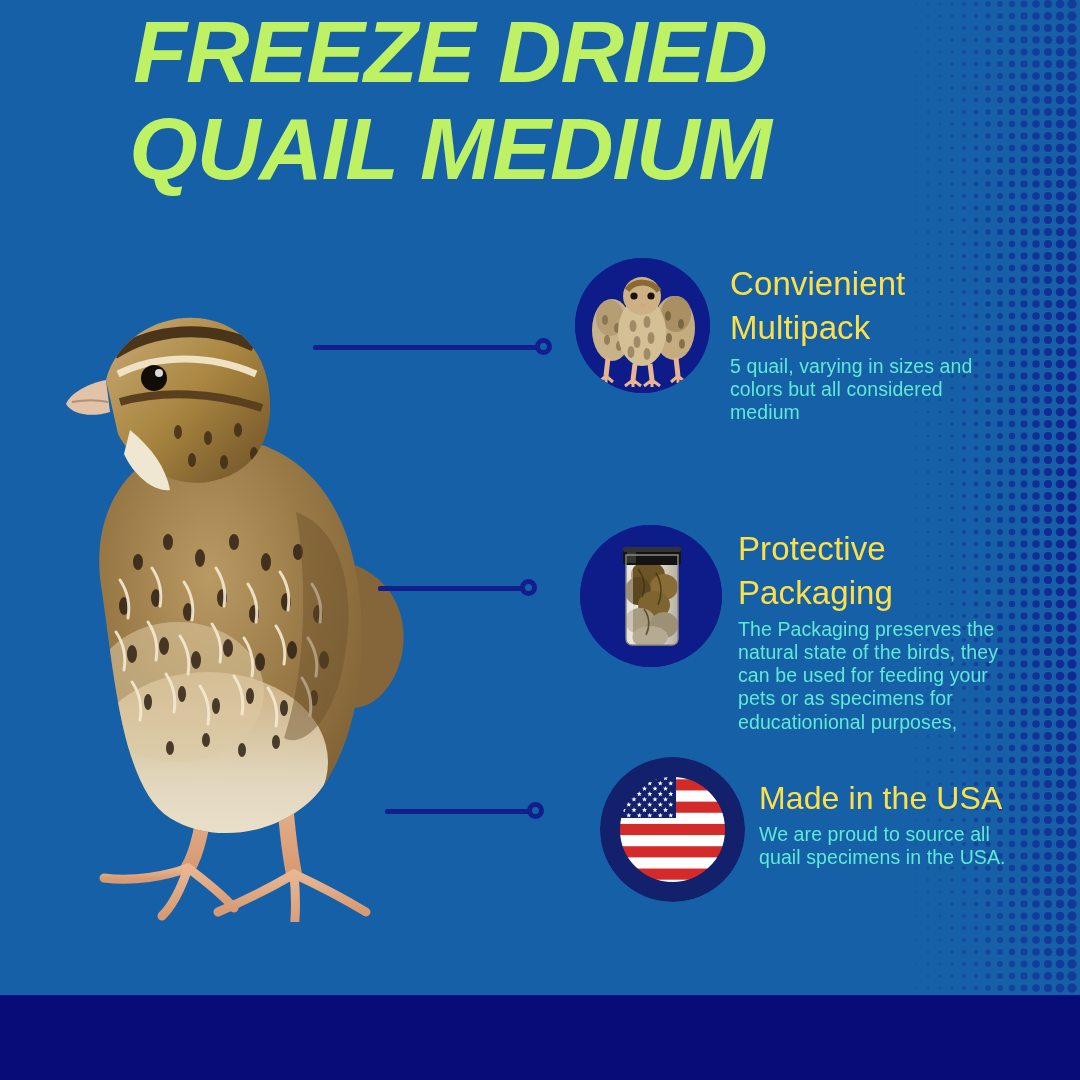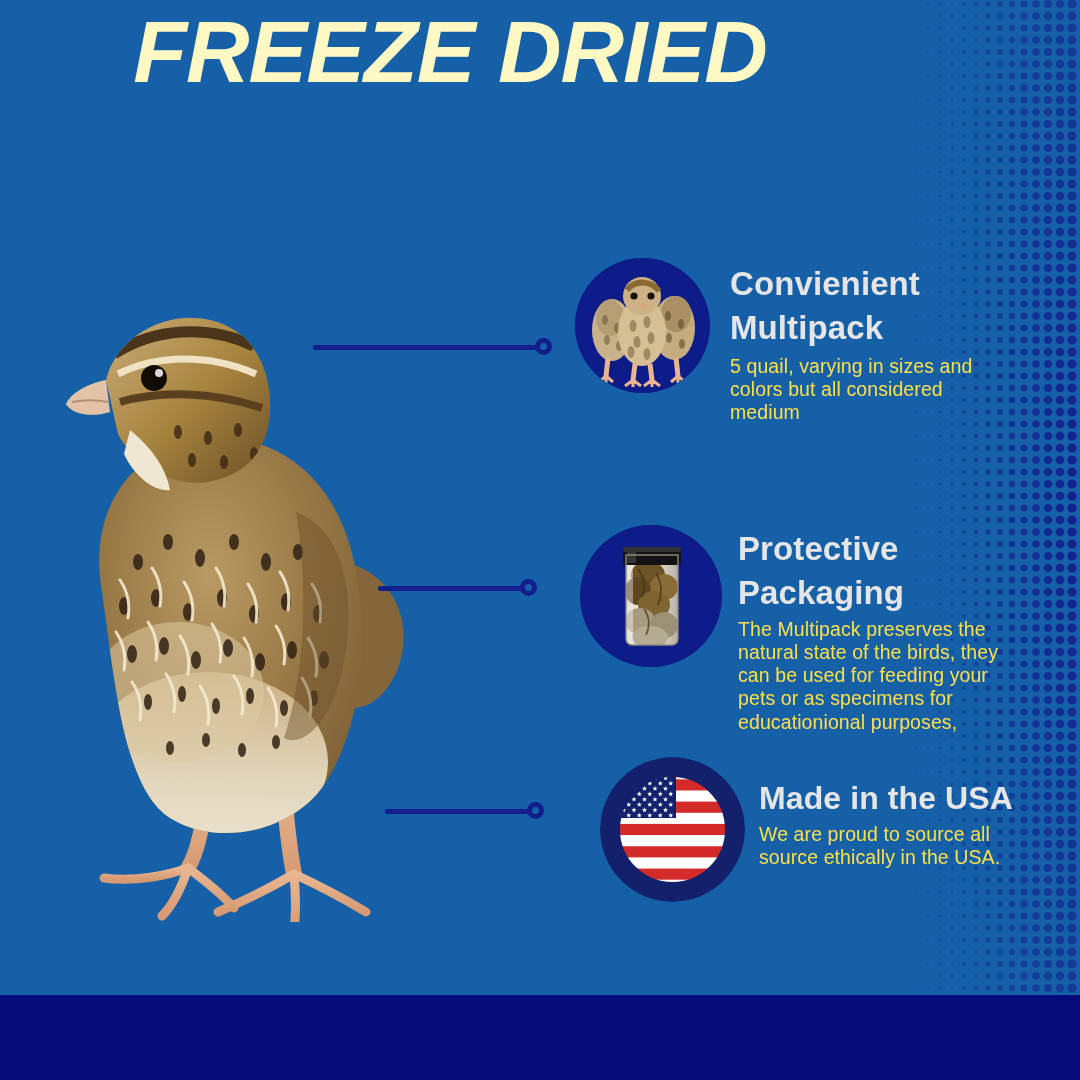--- a/index.html
+++ b/index.html
@@ -9,21 +9,21 @@
     background:#1660a8;
   }
   #stage{position:relative;width:1080px;height:1080px;background:#1660a8;overflow:hidden;}
 
   
   .halftone{position:absolute;top:0;right:0;width:180px;height:1000px;pointer-events:none;}
 
   
   .title-block{position:absolute;left:0;top:8px;width:900px;text-align:center;}
   .title-line{
-    color:#fef9c3;font-weight:bold;font-style:italic;
+    color:#bef264;font-weight:bold;font-style:italic;
     font-size:86px;line-height:0.99;letter-spacing:-1px;
     white-space:nowrap;
   }
   .title-line.l1{font-size:88px;}
   .title-line.l2{font-size:88px;margin-top:10px;}
 
   
   .quail-photo{position:absolute;left:58px;top:262px;width:380px;height:660px;}
 
   
@@ -35,25 +35,25 @@
   }
 
   
   .feature{position:absolute;display:flex;align-items:flex-start;}
   .badge{
     border-radius:50%;overflow:hidden;flex:none;position:relative;
     background:#0e1c8a;
   }
   .ftext{margin-left:18px;}
   .fhead{
-    color:#e5e5e5;font-size:33px;line-height:1.33;font-weight:bold;
+    color:#fde047;font-size:33px;line-height:1.33;font-weight:normal;
     letter-spacing:0.1px;
   }
   .fbody{
-    color:#fde047;font-size:19.5px;line-height:1.19;margin-top:3px;
+    color:#5eead4;font-size:19.5px;line-height:1.19;margin-top:3px;
     letter-spacing:0.1px;
   }
 
   
   #feature-0{left:575px;top:258px;}
   #feature-0 .badge{width:135px;height:135px;}
   #feature-0 .ftext{width:252px;margin-left:20px;margin-top:4px;}
   #feature-0 .fbody{margin-top:5px;}
 
   #feature-1{left:580px;top:525px;}
@@ -1328,20 +1328,21 @@
         <circle cx="124" cy="988" r="3.49"></circle>
         <circle cx="136" cy="988" r="3.77"></circle>
         <circle cx="148" cy="988" r="4.05"></circle>
         <circle cx="160" cy="988" r="4.33"></circle>
         <circle cx="172" cy="988" r="4.61"></circle>
       </g>
   </svg>
 
   <div class="title-block">
     <div class="title-line l1">FREEZE DRIED</div>
+    <div class="title-line l2">QUAIL MEDIUM</div>
   </div>
 
   <svg class="quail-photo" viewBox="0 0 380 660">
     <defs>
       <radialGradient id="bodyG" cx="0.42" cy="0.35" r="0.78">
         <stop offset="0%" stop-color="#b99a63"></stop>
         <stop offset="45%" stop-color="#9c7c48"></stop>
         <stop offset="100%" stop-color="#7a5c33"></stop>
       </radialGradient>
       <linearGradient id="bellyG" x1="0" y1="0" x2="0" y2="1">
@@ -1580,21 +1581,21 @@
 
         <rect x="43" y="22" width="58" height="18" rx="3" fill="#131313"></rect>
         <rect x="43" y="22" width="58" height="5" rx="2" fill="#333333"></rect>
         <rect x="47" y="27" width="9" height="11" fill="#484848" opacity="0.65"></rect>
 
         <path d="M46,30 h52 v84 a6,6 0 0 1 -6,6 h-40 a6,6 0 0 1 -6,-6 z" fill="none" stroke="#8e897c" stroke-width="1.4"></path>
       </svg>
     </div>
     <div class="ftext">
       <div class="fhead">Protective Packaging</div>
-      <div class="fbody">The Multipack preserves the natural state of the birds, they can be used for feeding your pets or as specimens for educationional purposes,</div>
+      <div class="fbody">The Packaging preserves the natural state of the birds, they can be used for feeding your pets or as specimens for educationional purposes,</div>
     </div>
   </div>
 
   <div class="feature" id="feature-2">
     <div class="badge" style="background:transparent;">
       <svg viewBox="0 0 145 145" width="145" height="145">
         <defs>
           <clipPath id="flagClip">
               <circle cx="72.5" cy="72.5" r="59"></circle>
             </clipPath>
@@ -1663,18 +1664,18 @@
               <path d="M49.75,55.63 L50.42,57.42 L52.32,57.50 L50.83,58.68 L51.34,60.52 L49.75,59.47 L48.16,60.52 L48.67,58.68 L47.18,57.50 L49.08,57.42 Z"></path>
               <path d="M60.25,55.63 L60.92,57.42 L62.82,57.50 L61.33,58.68 L61.84,60.52 L60.25,59.47 L58.66,60.52 L59.17,58.68 L57.68,57.50 L59.58,57.42 Z"></path>
               <path d="M70.75,55.63 L71.42,57.42 L73.32,57.50 L71.83,58.68 L72.34,60.52 L70.75,59.47 L69.16,60.52 L69.67,58.68 L68.18,57.50 L70.08,57.42 Z"></path>
             </g>
         </g>
         <circle cx="72.5" cy="72.5" r="59" fill="none" stroke="#13206b" stroke-width="13"></circle>
       </svg>
     </div>
     <div class="ftext">
       <div class="fhead">Made in the USA</div>
-      <div class="fbody">We are proud to source all source ethically in the USA.</div>
+      <div class="fbody">We are proud to source all quail specimens in the USA.</div>
     </div>
   </div>
 
   <div class="bottom-bar"></div>
 </div>
 
 </body></html>

